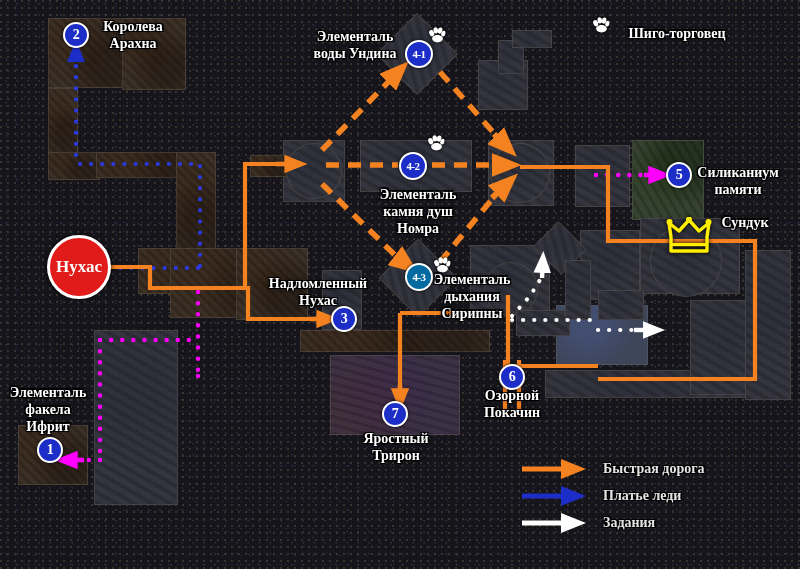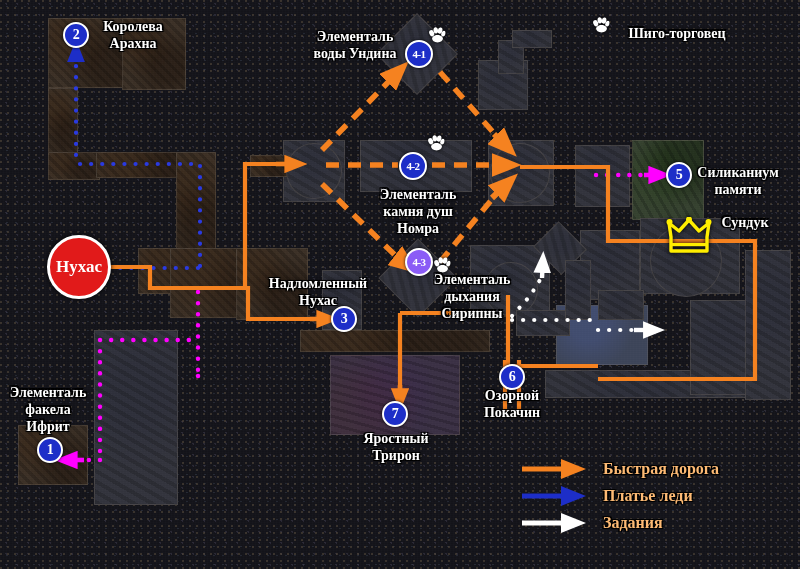--- a/index.html
+++ b/index.html
@@ -157,23 +157,23 @@
     top: 455px;
     width: 270px;
   }
   .legend-row {
     display: flex;
     align-items: center;
     height: 27px;
   }
   .legend-swatch { width: 72px; height: 22px; flex: 0 0 72px; }
   .legend-text {
-    color: #fdba74;
+    color: #e5e5e5;
     font-weight: bold;
-    font-size: 16px;
+    font-size: 14px;
     margin-left: 11px;
     text-shadow:
       -1.4px -1.4px 0 #000, 1.4px -1.4px 0 #000,
       -1.4px  1.4px 0 #000, 1.4px  1.4px 0 #000;
   }
 </style>
 </head>
 <body>
 
 <div id="map">
@@ -356,21 +356,21 @@
       </div>
       <div class="marker m-sm" style="left: 344px; top: 319px; background: rgb(29, 46, 200);">
         <span>3</span>
       </div>
       <div class="marker m-sub" style="left: 419px; top: 54px; background: rgb(29, 46, 200);">
         <span>4-1</span>
       </div>
       <div class="marker m-sub" style="left: 413px; top: 166px; background: rgb(29, 46, 200);">
         <span>4-2</span>
       </div>
-      <div class="marker m-sub" style="left: 419px; top: 262px; background: #8b5cf6;">
+      <div class="marker m-sub" style="left: 419px; top: 277px; background: #0369a1;">
         <span>4-3</span>
       </div>
       <div class="marker m-sm" style="left: 679px; top: 175px; background: rgb(29, 46, 200);">
         <span>5</span>
       </div>
       <div class="marker m-sm" style="left: 512px; top: 377px; background: rgb(29, 46, 200);">
         <span>6</span>
       </div>
       <div class="marker m-sm" style="left: 395px; top: 414px; background: rgb(29, 46, 200);">
         <span>7</span>

